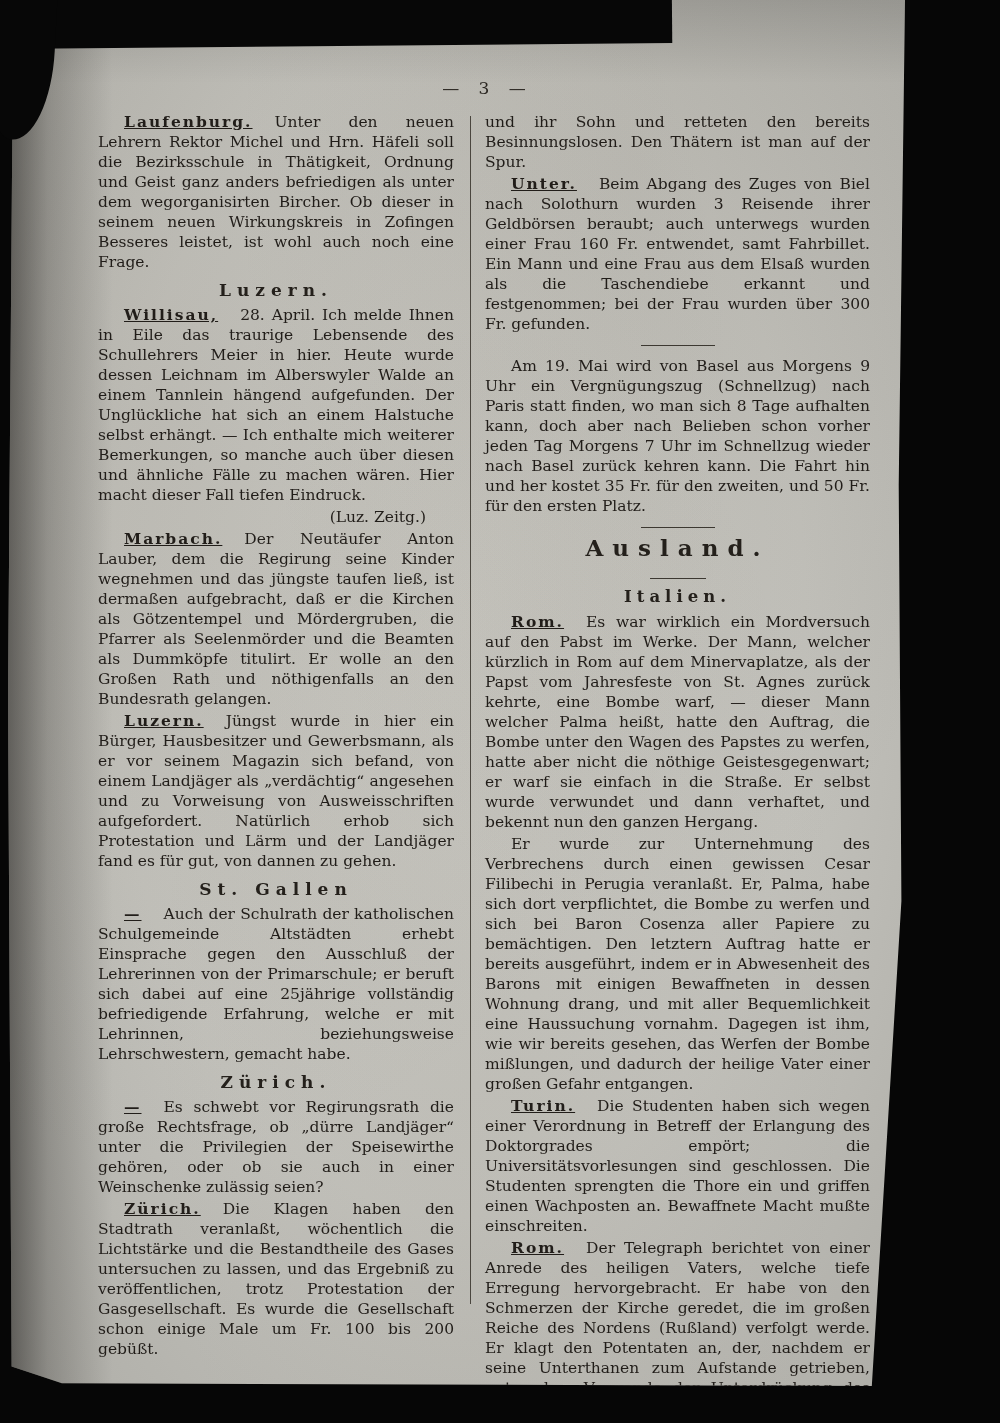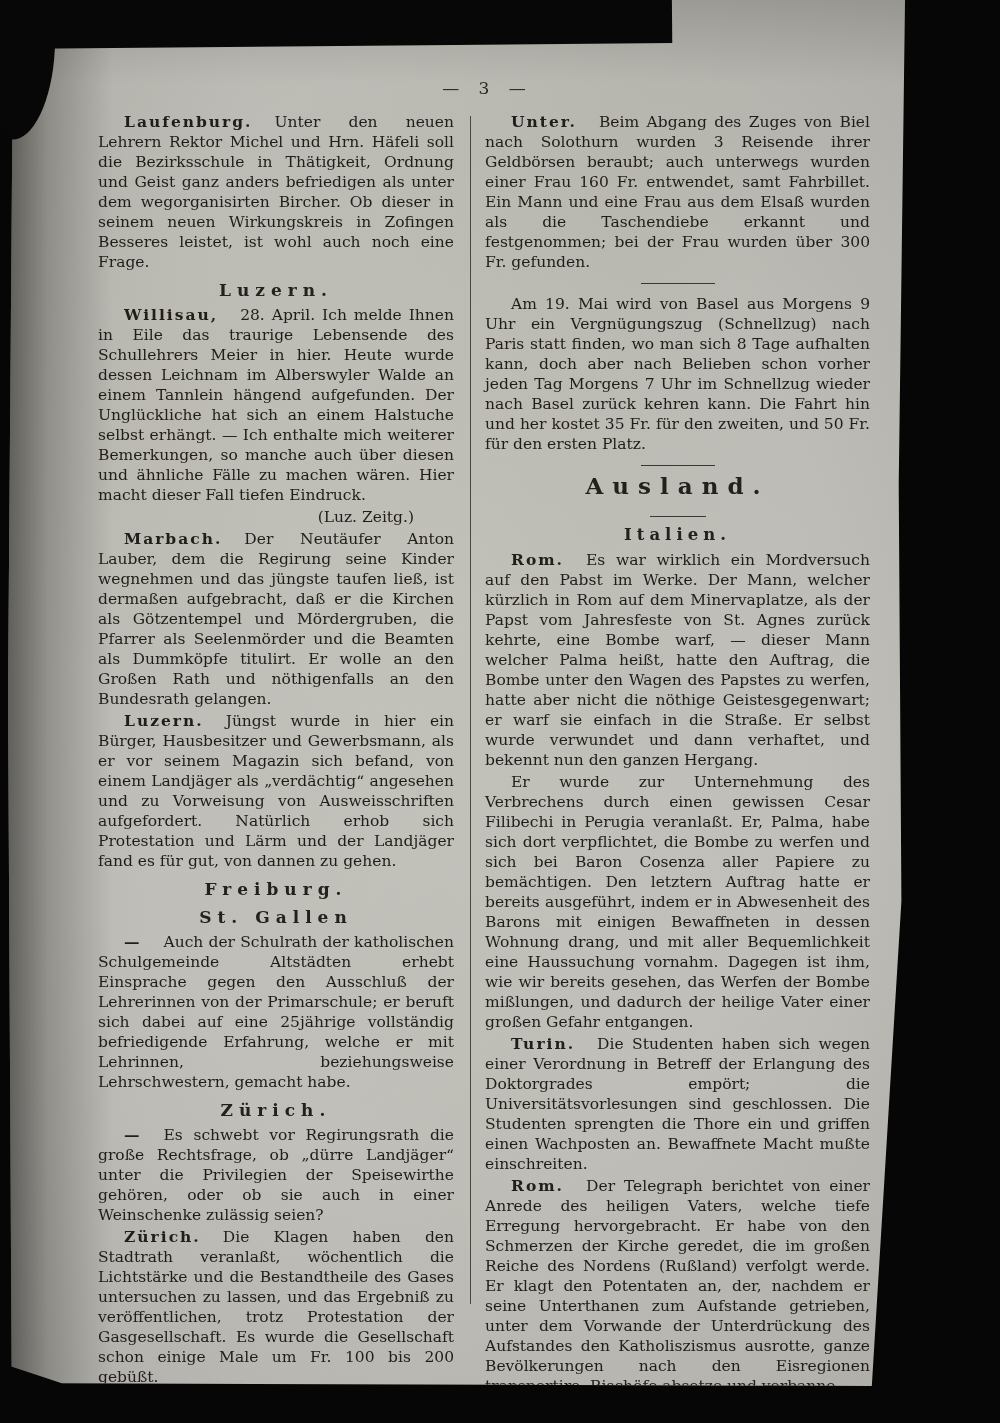--- a/index.html
+++ b/index.html
@@ -23,22 +23,22 @@
          border-radius:0 0 62% 42%;transform:rotate(3deg);}
   .pagenum{position:absolute;left:90px;top:78px;width:772px;text-align:center;
          font-size:17px;word-spacing:14px;color:#2a2621;}
   .content{position:absolute;left:90px;top:112px;width:772px;display:flex;align-items:flex-start;}
   .col{font-size:15.5px;line-height:20px;text-align:justify;hyphens:auto;-webkit-hyphens:auto;}
   .col-left{flex:0 0 356px;}
   .col-right{flex:1 1 auto;}
   .divider{width:0;border-left:1.5px solid rgba(42,37,30,0.78);height:1188px;margin:4px 14px 0 16px;}
   .para{margin:0 0 2px 0;text-indent:26px;}
   .para.noindent{text-indent:0;}
-  .lead{font-weight:bold;letter-spacing:2px;padding-right:22px;}
-  .byline{margin:0 40px 2px 0;text-align:right;}
+  .lead{font-weight:bold;letter-spacing:2px;padding-right:22px;text-decoration:underline;}
+  .byline{margin:0 28px 2px 0;text-align:right;}
   h2,h3{margin:0;text-align:center;font-weight:bold;color:#24201b;}
   h3.sect{font-size:17px;letter-spacing:6px;margin:8px 0 5px 0;}
   h2.ausland{font-size:23px;letter-spacing:9px;margin:10px 0 20px 0;}
   h3.land{font-size:16.5px;letter-spacing:5px;margin:8px 0 5px 0;text-align:center;}
   .rule{width:74px;border-top:1.5px solid #3c3831;margin:11px auto 10px auto;}
   .rule.small{width:56px;margin:4px auto 6px auto;}
 </style>
 </head>
 <body>
 
@@ -56,34 +56,34 @@
 
         <h3 class="sect">Luzern.</h3>
 
         <p class="para"><span class="lead">Willisau,</span><span>28. April. Ich melde Ihnen in Eile das traurige Lebensende des Schullehrers Meier in hier. Heute wurde dessen Leichnam im Alberswyler Walde an einem Tannlein hängend aufgefunden. Der Unglückliche hat sich an einem Halstuche selbst erhängt. — Ich enthalte mich weiterer Bemerkungen, so manche auch über diesen und ähnliche Fälle zu machen wären. Hier macht dieser Fall tiefen Eindruck.</span></p>
         <p class="byline">(Luz. Zeitg.)</p>
 
         <p class="para"><span class="lead">Marbach.</span><span>Der Neutäufer Anton Lauber, dem die Regirung seine Kinder wegnehmen und das jüngste taufen ließ, ist dermaßen aufgebracht, daß er die Kirchen als Götzentempel und Mördergruben, die Pfarrer als Seelenmörder und die Beamten als Dummköpfe titulirt. Er wolle an den Großen Rath und nöthigenfalls an den Bundesrath gelangen.</span></p>
 
         <p class="para"><span class="lead">Luzern.</span><span>Jüngst wurde in hier ein Bürger, Hausbesitzer und Gewerbsmann, als er vor seinem Magazin sich befand, von einem Landjäger als „verdächtig“ angesehen und zu Vorweisung von Ausweisschriften aufgefordert. Natürlich erhob sich Protestation und Lärm und der Landjäger fand es für gut, von dannen zu gehen.</span></p>
 
-        <h3 class="sect">Freiburg.</h3>
 
         <h3 class="sect">St. Gallen</h3>
         <p class="para"><span class="lead">—</span><span>Auch der Schulrath der katholischen Schulgemeinde Altstädten erhebt Einsprache gegen den Ausschluß der Lehrerinnen von der Primarschule; er beruft sich dabei auf eine 25jährige vollständig befriedigende Erfahrung, welche er mit Lehrinnen, beziehungsweise Lehrschwestern, gemacht habe.</span></p>
 
         <h3 class="sect">Zürich.</h3>
         <p class="para"><span class="lead">—</span><span>Es schwebt vor Regirungsrath die große Rechtsfrage, ob „dürre Landjäger“ unter die Privilegien der Speisewirthe gehören, oder ob sie auch in einer Weinschenke zulässig seien?</span></p>
         <p class="para"><span class="lead">Zürich.</span><span>Die Klagen haben den Stadtrath veranlaßt, wöchentlich die Lichtstärke und die Bestandtheile des Gases untersuchen zu lassen, und das Ergebniß zu veröffentlichen, trotz Protestation der Gasgesellschaft. Es wurde die Gesellschaft schon einige Male um Fr. 100 bis 200 gebüßt.</span></p>
 
       </div>
 
       <div class="divider"></div>
 
       <div class="col col-right">
+        <p class="para noindent">und ihr Sohn und retteten den bereits Besinnungslosen. Den Thätern ist man auf der Spur.</p>
 
         <p class="para"><span class="lead">Unter.</span><span>Beim Abgang des Zuges von Biel nach Solothurn wurden 3 Reisende ihrer Geldbörsen beraubt; auch unterwegs wurden einer Frau 160 Fr. entwendet, samt Fahrbillet. Ein Mann und eine Frau aus dem Elsaß wurden als die Taschendiebe erkannt und festgenommen; bei der Frau wurden über 300 Fr. gefunden.</span></p>
 
         <div class="rule"></div>
 
         <p class="para">Am 19. Mai wird von Basel aus Morgens 9 Uhr ein Vergnügungszug (Schnellzug) nach Paris statt finden, wo man sich 8 Tage aufhalten kann, doch aber nach Belieben schon vorher jeden Tag Morgens 7 Uhr im Schnellzug wieder nach Basel zurück kehren kann. Die Fahrt hin und her kostet 35 Fr. für den zweiten, und 50 Fr. für den ersten Platz.</p>
 
         <div class="rule"></div>
 
         <h2 class="ausland">Ausland.</h2>

